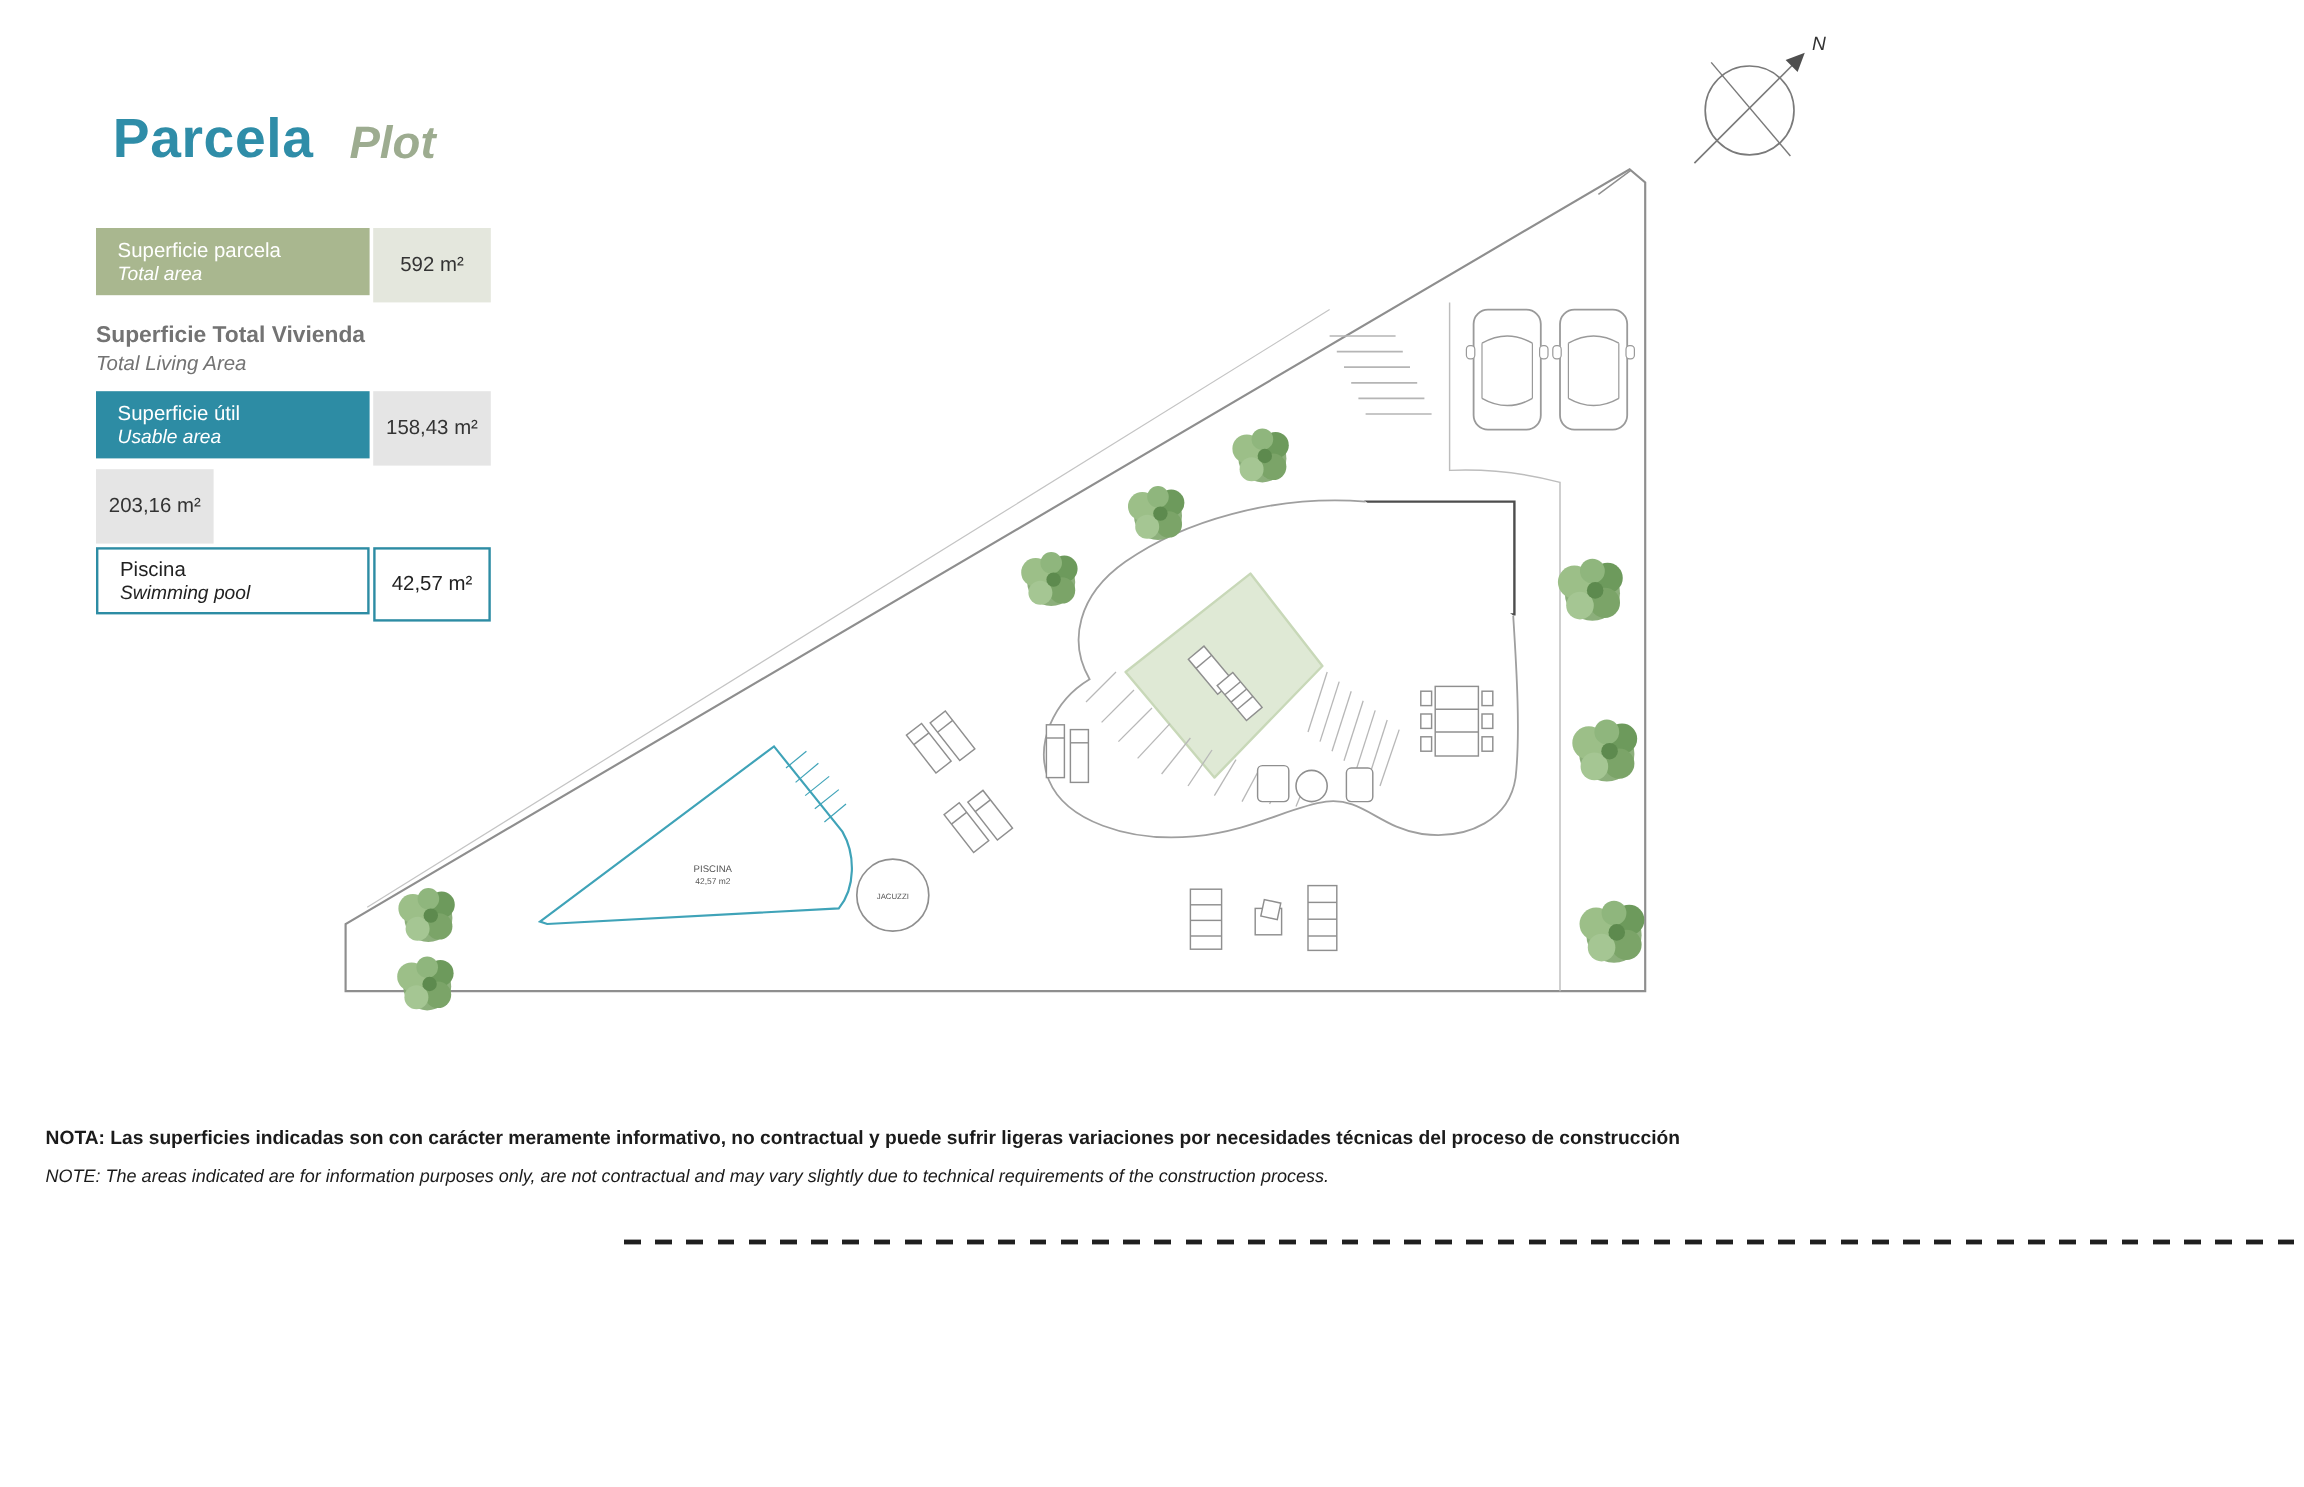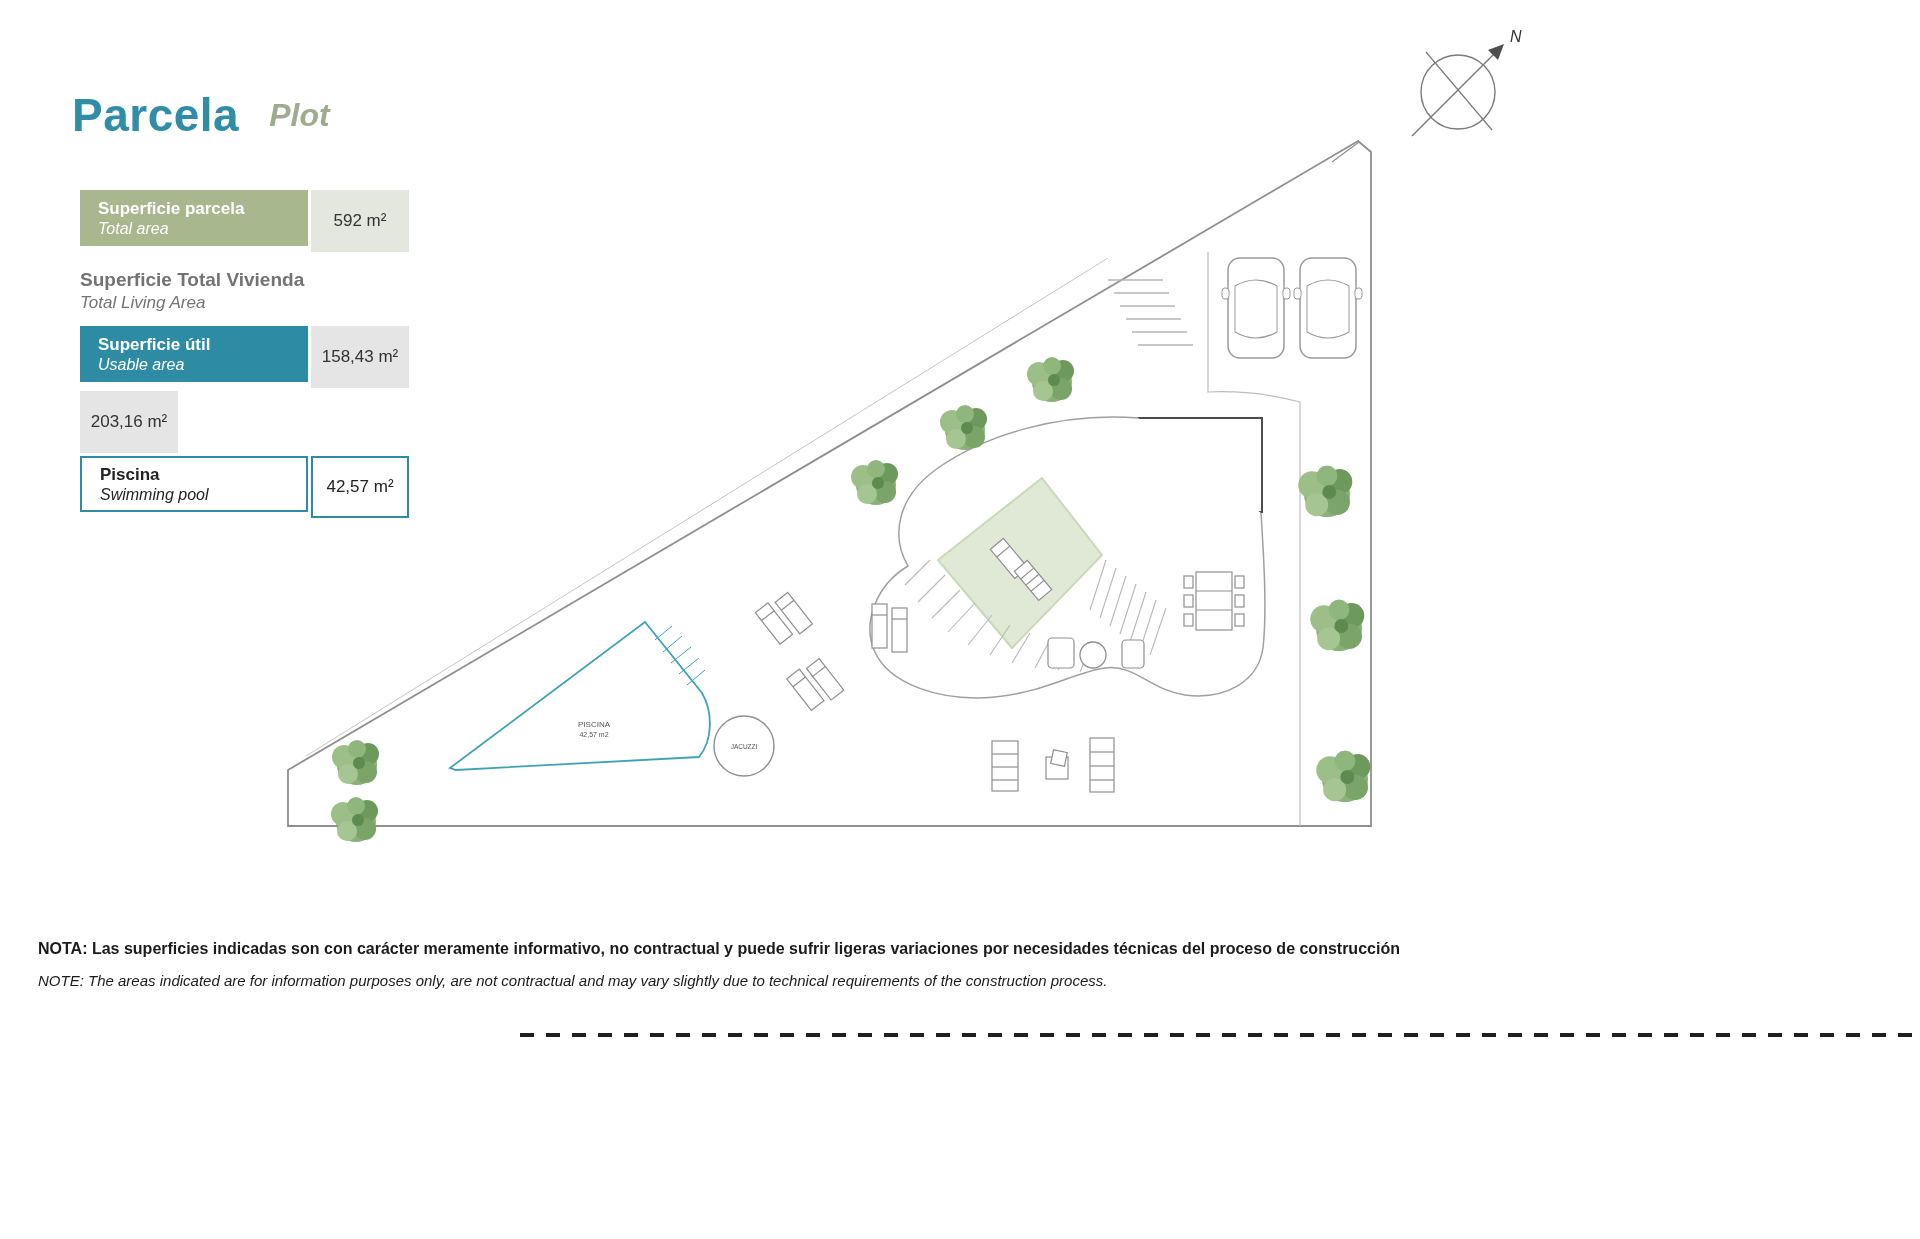--- a/index.html
+++ b/index.html
@@ -4,29 +4,29 @@
 <style>
   html,body{margin:0;padding:0;background:#ffffff;}
   .page{
     position:relative;
     width:1920px;height:1239px;
     background:#ffffff;
     font-family:"Liberation Sans", sans-serif;
     overflow:hidden;
   }
   
-  .title{position:absolute;left:72px;top:88px;display:flex;align-items:center;gap:30px;}
+  .title{position:absolute;left:94px;top:88px;display:flex;align-items:flex-end;gap:30px;}
   .title .es{font-size:46px;font-weight:700;color:#2f8da8;letter-spacing:.5px;}
-  .title .en{font-size:32px;font-weight:700;font-style:italic;color:#9dac90;}
+  .title .en{font-size:38px;font-weight:700;font-style:italic;color:#9dac90;}
   
   .areas{position:absolute;left:80px;top:190px;width:340px;}
   .row{display:flex;gap:3px;margin-bottom:3px;}
   .cell-label{width:228px;height:56px;box-sizing:border-box;padding:7px 8px 7px 18px;display:flex;flex-direction:column;justify-content:center;}
   .cell-value{width:98px;height:62px;box-sizing:border-box;display:flex;align-items:center;justify-content:center;font-size:17px;color:#333;}
-  .lbl-main{font-size:17px;font-weight:700;line-height:21px;}
+  .lbl-main{font-size:17px;font-weight:400;line-height:21px;}
   .lbl-sub{font-size:16px;font-style:italic;line-height:20px;}
   .row-plot .cell-label{background:#a9b78f;color:#ffffff;}
   .row-plot .cell-value{background:#e4e7dd;}
   .row-teal .cell-label{background:#2d8ca4;color:#ffffff;}
   .row-teal .cell-value{background:#e5e5e5;}
   .row-pool .cell-label{background:#ffffff;color:#222;border:2px solid #2d8ca4;}
   .row-pool .cell-value{background:#ffffff;border:2px solid #2d8ca4;color:#222;}
   .living-heading{margin:16px 0 12px 0;color:#737373;}
   .living-heading .h-es{font-size:19px;font-weight:700;line-height:24px;}
   .living-heading .h-en{font-size:17px;font-style:italic;line-height:22px;}

